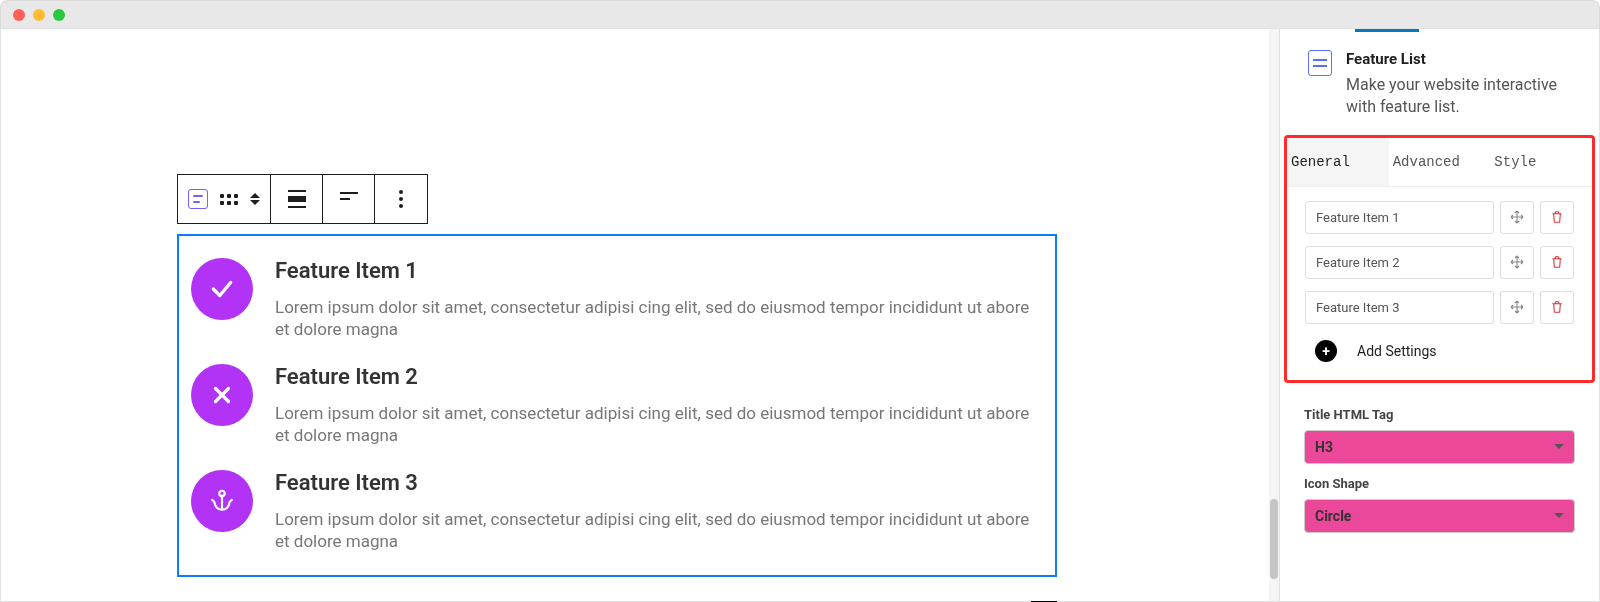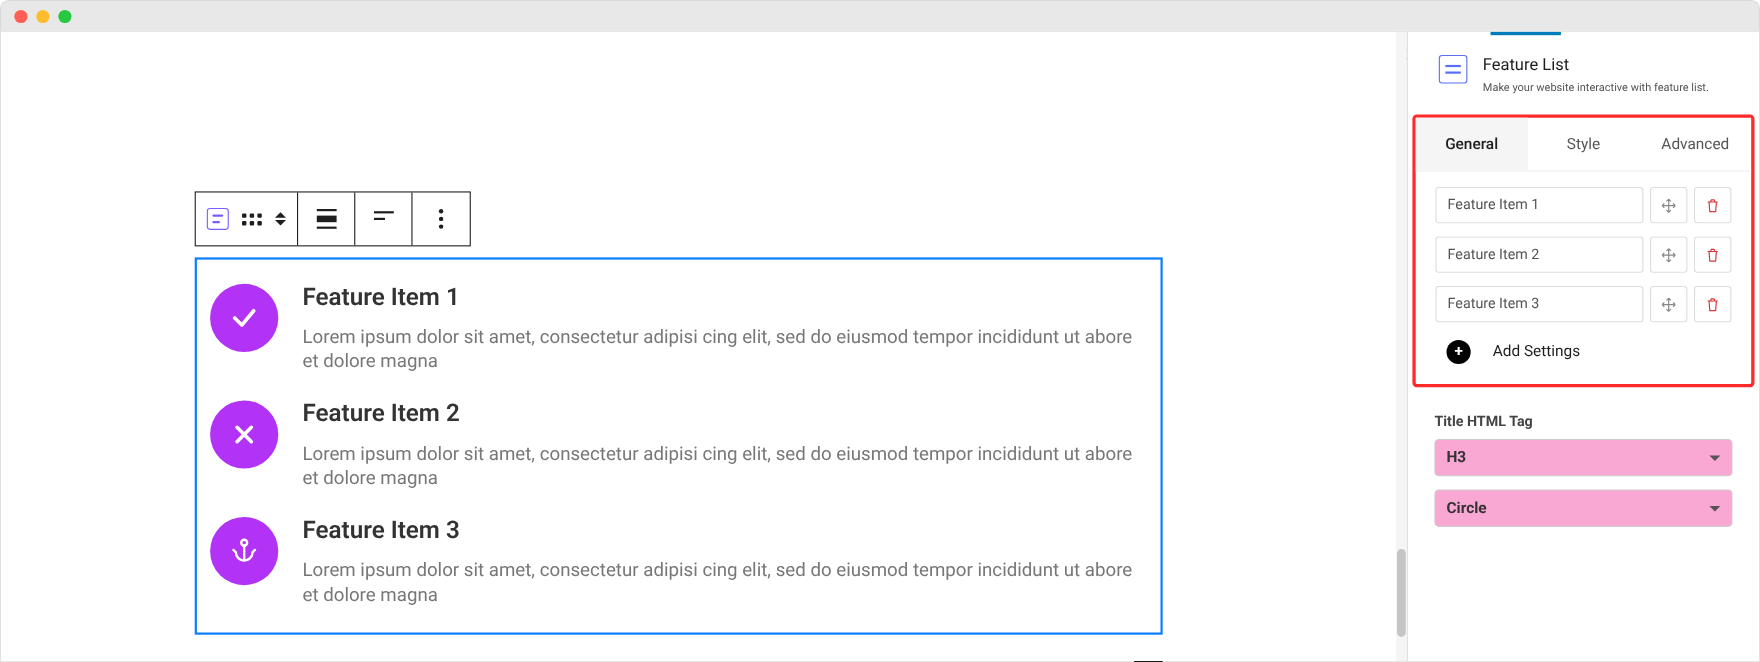--- a/index.html
+++ b/index.html
@@ -50,45 +50,45 @@
   .canvas-plus-wrap { position: relative; }
 
   .cursor-arrow { position: absolute; left: 1272px; top: 12px; pointer-events: none; }
 
   
   .sidebar { width: 320px; border-left: 1px solid #e1e1e1; background: #fff; font-size: 13px; color: #1e1e1e; display: flex; flex-direction: column; position: relative; }
   .panel-tab-strip { border-top: 3px solid #007cba; width: 64px; margin-left: 75px; height: 3px; }
   .panel-header { display: flex; align-items: flex-start; gap: 14px; padding: 18px 16px 16px 28px; }
   .panel-header-icon { width: 26px; height: 26px; border: 1px solid #5b6ef5; border-radius: 3px; display: flex; flex-direction: column; align-items: center; justify-content: center; gap: 4px; padding: 4px; }
   .panel-header-icon span { width: 14px; height: 2px; background: #5b6ef5; }
-  .panel-header h2 { font-size: 15px; font-weight: 400; color: #1e1e1e; }
-  .panel-header p { font-size: 10px; color: #555; margin-top: 6px; line-height: 1.4; }
+  .panel-header h2 { font-size: 15px; font-weight: 700; color: #1e1e1e; }
+  .panel-header p { font-size: 16px; color: #555; margin-top: 6px; line-height: 1.4; }
 
   .highlight-zone { border: 3px solid #ff2a2a; border-radius: 4px; margin: 0 4px 12px 4px; padding-bottom: 14px; }
 
   .tabs { display: flex; border-bottom: 1px solid #eee; }
-  .tabs .tab { flex: 1; text-align: center; padding: 16px 4px; font-size: 14px; color: #555; cursor: pointer; }
+  .tabs .tab { flex: 1; padding: 16px 4px; font-size: 14px; color: #555; cursor: pointer; font-family: Liberation Mono, monospace; }
   .tabs .tab.active { background: #f5f5f5; font-weight: 500; color: #1e1e1e; }
 
   .section-head { display: flex; align-items: center; justify-content: space-between; padding: 16px 18px; background: #f3f3f3; font-size: 14px; }
   .section-head .chev.up { border-bottom-color: #555; }
 
   .repeater { padding: 14px 18px 0 18px; display: flex; flex-direction: column; gap: 12px; }
   .rep-row { display: flex; gap: 6px; }
   .rep-label { flex: 1; border: 1px solid #ddd; border-radius: 3px; padding: 8px 10px; font-size: 13px; color: #555; background: #fff; }
   .rep-btn { width: 34px; border: 1px solid #ddd; border-radius: 3px; display: flex; align-items: center; justify-content: center; color: #888; background: #fff; cursor: pointer; }
   .rep-btn.del { color: #d63638; }
   .rep-btn svg { width: 16px; height: 16px; }
 
   .add-feature { display: flex; align-items: center; gap: 20px; padding: 16px 18px 4px 28px; font-size: 14px; cursor: pointer; }
   .add-feature .plus-circ { width: 22px; height: 22px; border-radius: 50%; background: #000; color: #fff; display: flex; align-items: center; justify-content: center; font-weight: 700; }
 
   .field-group { padding: 12px 24px 0 24px; font-weight: bold; }
   .field-label { font-size: 13px; color: #444; margin-bottom: 8px; }
-  .select { border: 1px solid #ccc; border-radius: 4px; padding: 8px 10px; display: flex; align-items: center; justify-content: space-between; font-size: 14px; color: #333; background: #f9a8d4; cursor: pointer; }
+  .select { border: 1px solid #ccc; border-radius: 4px; padding: 8px 10px; display: flex; align-items: center; justify-content: space-between; font-size: 14px; color: #333; background: #ec4899; cursor: pointer; }
   .select .chev.down { border-top-color: #555; }
 </style>
 </head>
 <body>
 
 <div class="titlebar">
   <div class="dot red"></div>
   <div class="dot yellow"></div>
   <div class="dot green"></div>
 </div>
@@ -197,22 +197,22 @@
         </div>
       <div>
         <h2>Feature List</h2>
         <p>Make your website interactive with feature list.</p>
       </div>
     </div>
 
     <div class="highlight-zone">
       <div class="tabs">
         <div class="tab active">General</div>
+        <div class="tab">Advanced</div>
         <div class="tab">Style</div>
-        <div class="tab">Advanced</div>
       </div>
 
 
       <div class="repeater">
         <div class="rep-row">
           <div class="rep-label">Feature Item 1</div>
           <div class="rep-btn">
             <svg viewBox="0 0 24 24">
                 <path d="M12 3v18M3 12h18M12 3l-3 3M12 3l3 3M12 21l-3-3M12 21l3-3M3 12l3-3M3 12l3 3M21 12l-3-3M21 12l-3 3" stroke="#888" stroke-width="1.6" fill="none"></path>
               </svg>
@@ -259,20 +259,21 @@
 
     <div class="field-group">
       <div class="field-label">Title HTML Tag</div>
       <div class="select">
         <span>H3</span>
         <div class="chev down"></div>
       </div>
     </div>
 
     <div class="field-group">
+      <div class="field-label">Icon Shape</div>
       <div class="select">
         <span>Circle</span>
         <div class="chev down"></div>
       </div>
     </div>
   </div>
 
 </div>
 
 </body></html>

